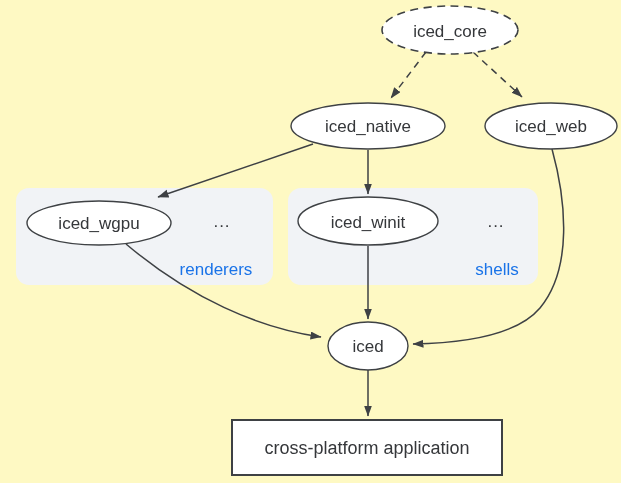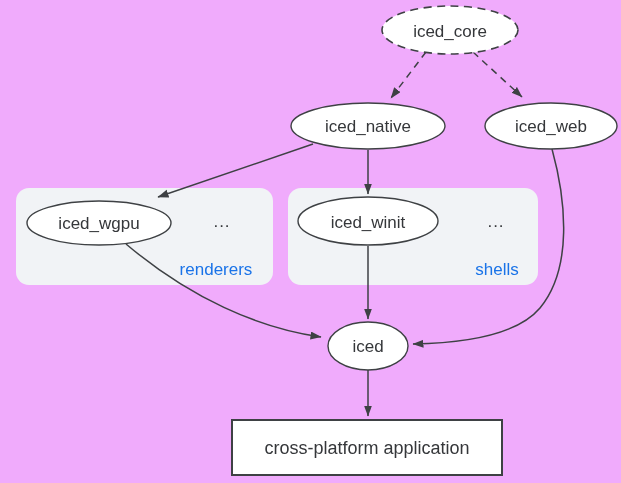--- a/index.html
+++ b/index.html
@@ -4,21 +4,21 @@
 <style>
   html, body {
     margin: 0;
     padding: 0;
     background: #ffffff;
   }
   .stage {
     position: relative;
     width: 621px;
     height: 483px;
-    background: #f0abfc;
+    background: #fef9c3;
     overflow: hidden;
   }
   svg text {
     font-family: "Liberation Sans", "DejaVu Sans", sans-serif;
     font-size: 17px;
     text-anchor: middle;
   }
   svg text.app-label {
     font-size: 18px;
   }

